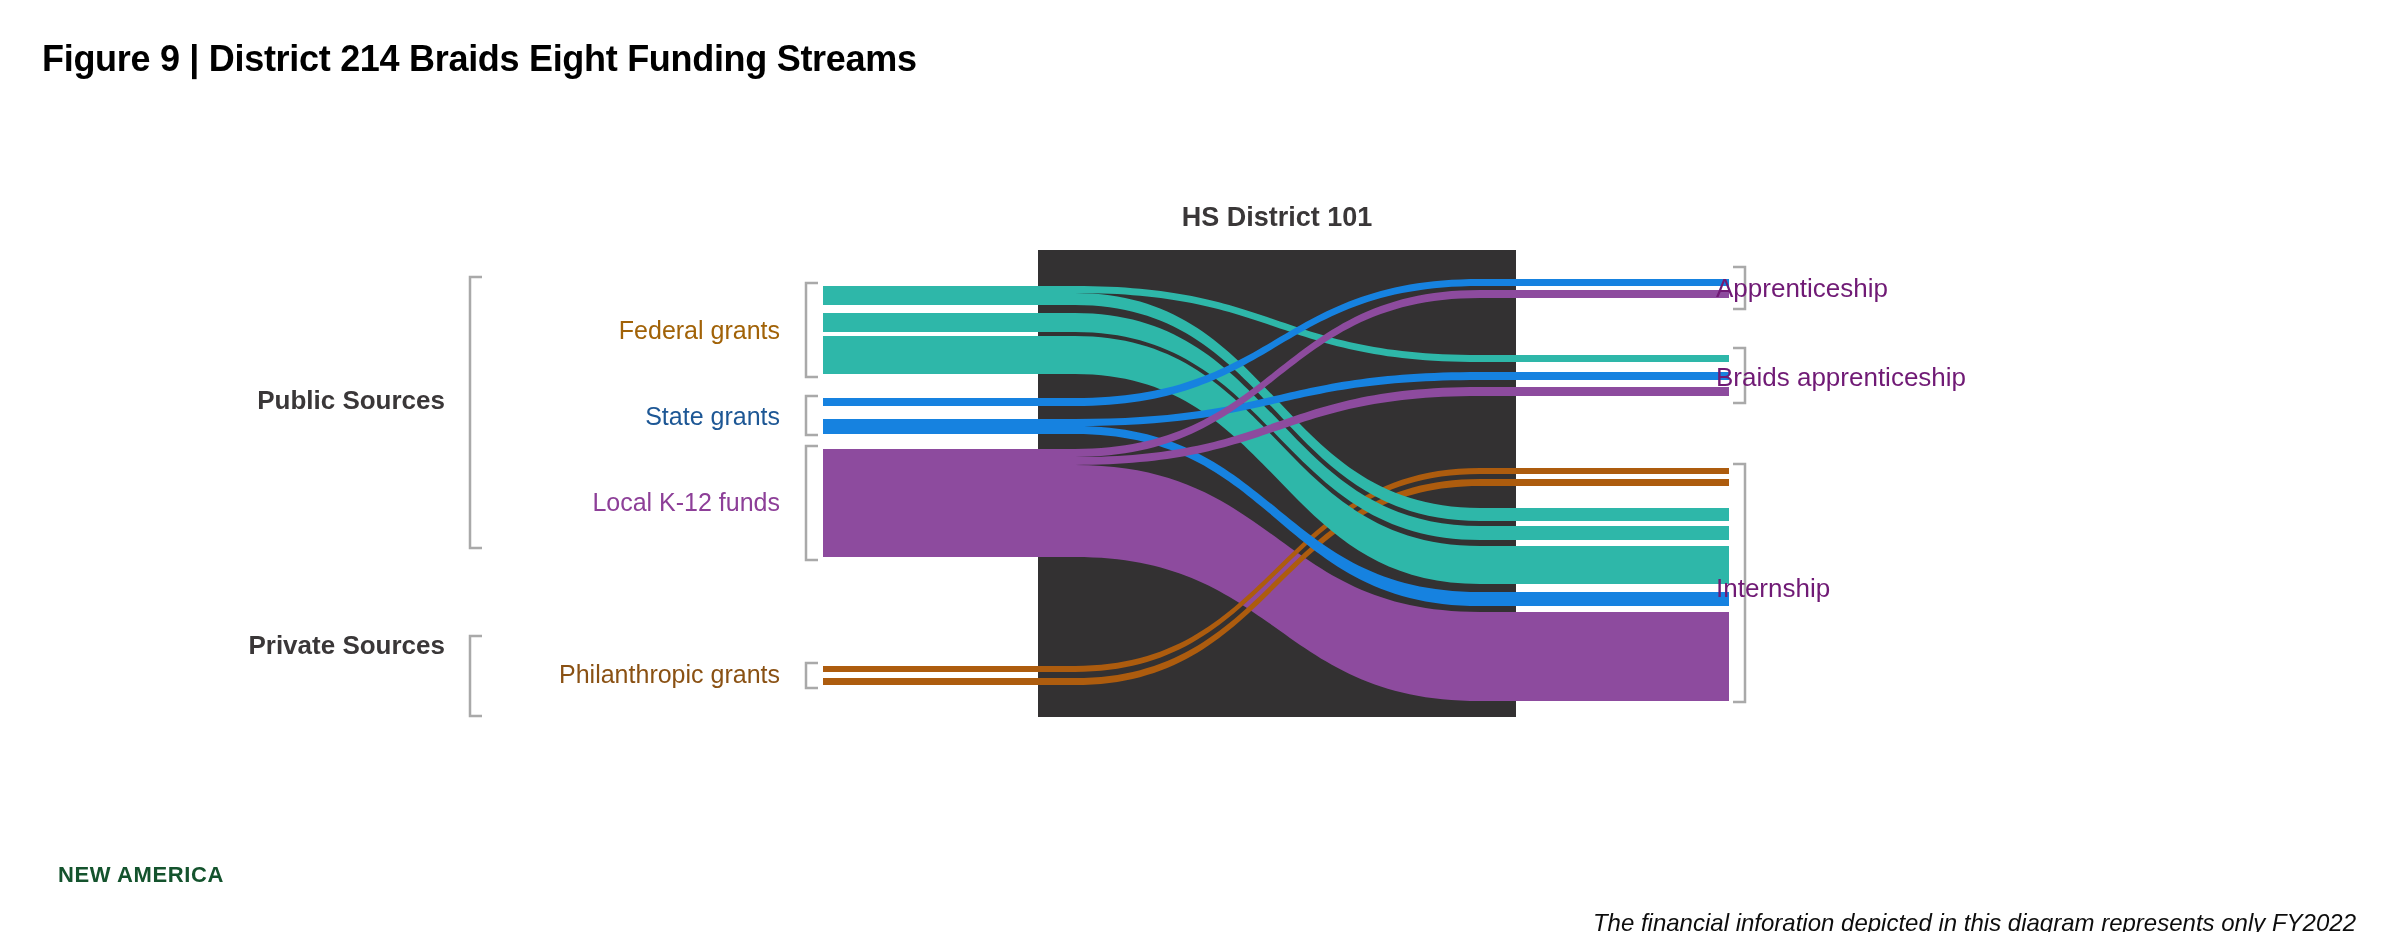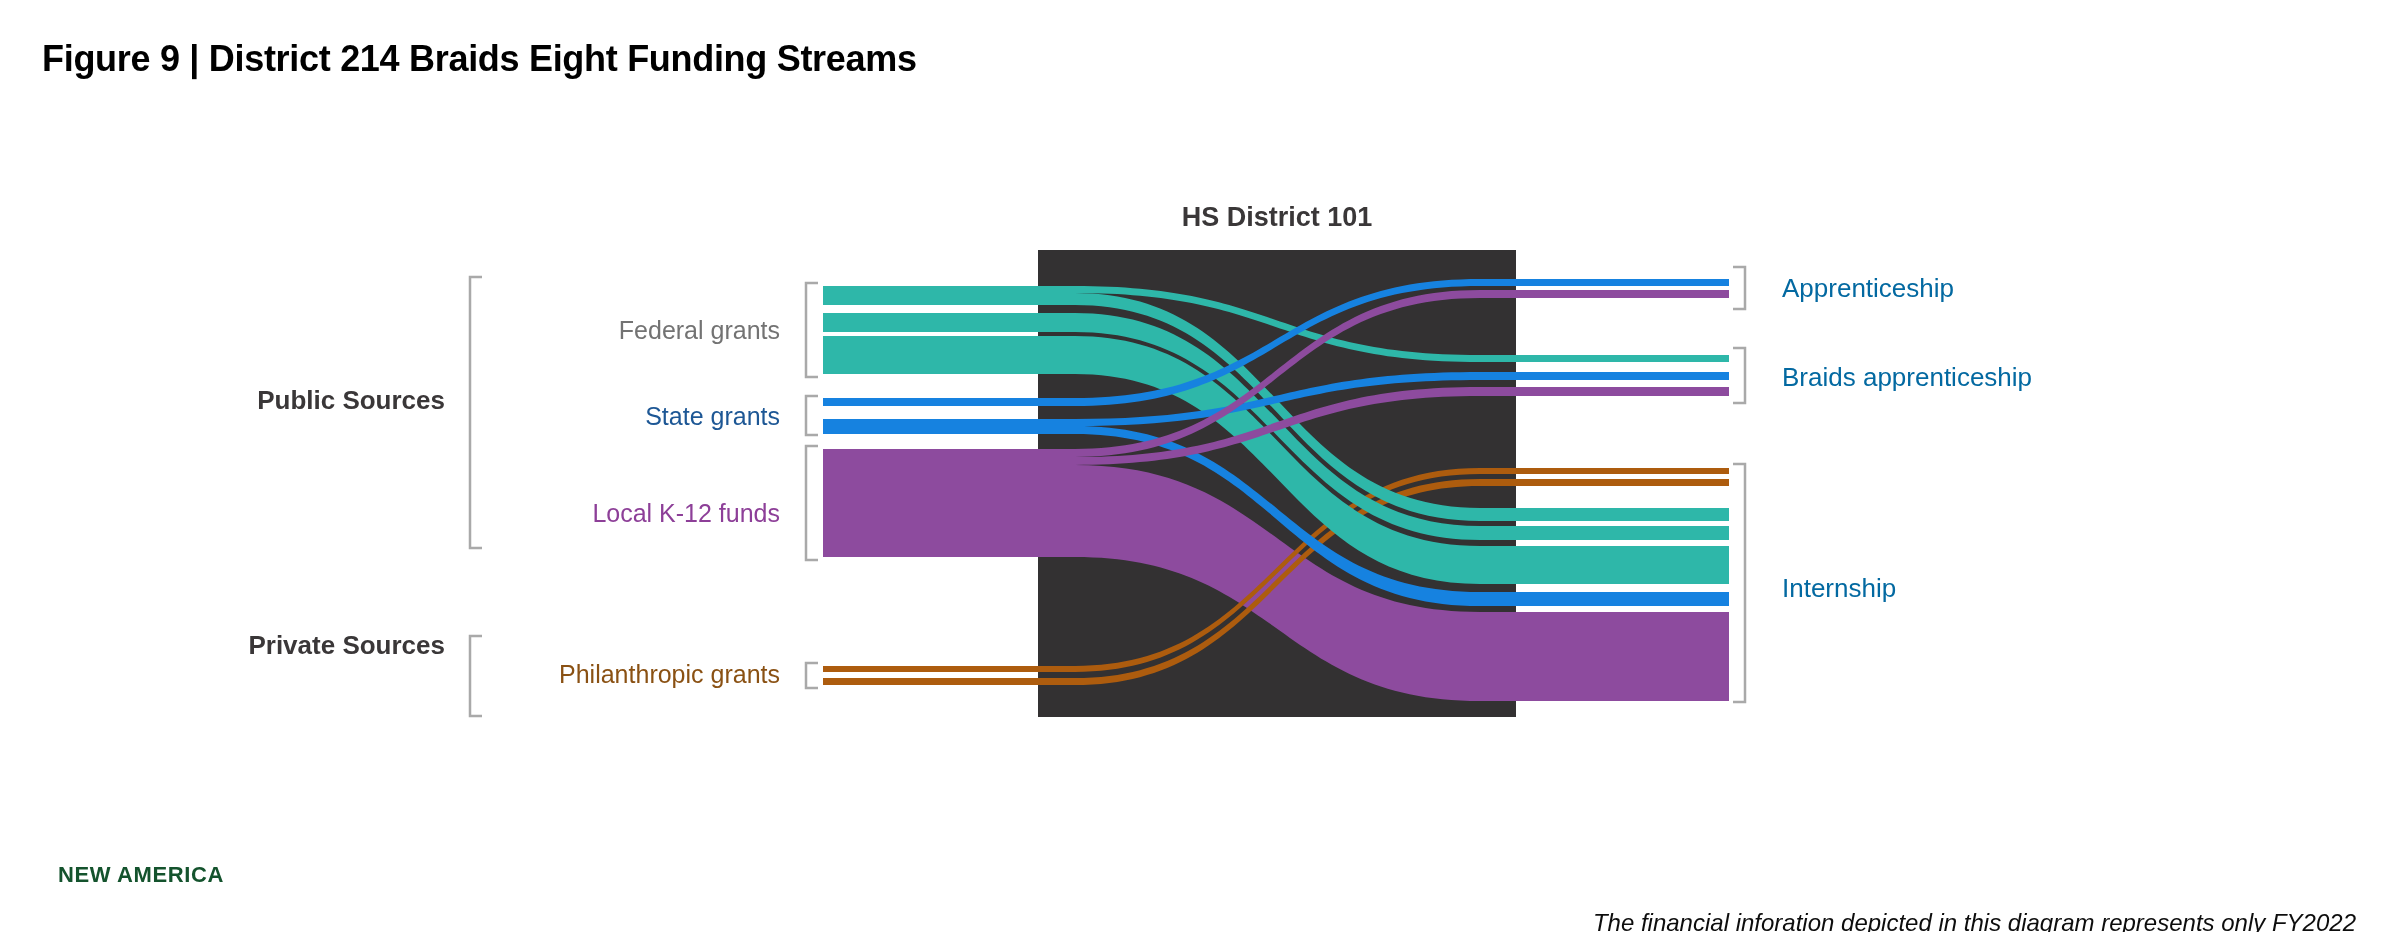--- a/index.html
+++ b/index.html
@@ -27,21 +27,21 @@
   .group-label.private{left:245px;top:629px;}
   .src-label{
     left:420px;width:360px;text-align:right;font-size:25px;line-height:30px;
     white-space:nowrap;
   }
   .src-label.federal{top:315px;}
   .src-label.state{top:401px;}
   .src-label.local{top:487px;}
   .src-label.phil{top:659px;}
   .tgt-label{
-    left:1782px;font-size:26px;line-height:30px;color:#0369a1;white-space:nowrap;
+    left:1716px;font-size:26px;line-height:30px;color:#701a75;white-space:nowrap;
   }
   .tgt-label.appr{top:273px;}
   .tgt-label.youth{top:362px;}
   .tgt-label.intern{top:573px;}
   .brand{
     left:58px;top:862px;font-size:22px;font-weight:bold;color:#14532d;
     letter-spacing:0.6px;white-space:nowrap;
   }
   .footnote{
     right:44px;top:861px;font-size:24px;font-style:italic;font-weight:500;
@@ -76,23 +76,23 @@
     <path d="M 1733 464 L 1745 464 L 1745 702 L 1733 702" fill="none" stroke="#a9a9a9" stroke-width="2.5"></path>
   </svg>
 
 <div class="abs fig-title">Figure 9 | District 214 Braids Eight Funding Streams</div>
 
 <div class="abs hub-label">HS District 101</div>
 
 <div class="abs group-label public">Public Sources</div>
 <div class="abs group-label private">Private Sources</div>
 
-<div class="abs src-label federal" style="color: #737373;">Federal grants</div>
+<div class="abs src-label federal" style="color: #a16207;">Federal grants</div>
 <div class="abs src-label state" style="color: rgb(29, 87, 149);">State grants</div>
-<div class="abs src-label local" style="color: rgb(141, 63, 152); margin-top: 11px;">Local K-12 funds</div>
+<div class="abs src-label local" style="color: rgb(141, 63, 152);">Local K-12 funds</div>
 <div class="abs src-label phil" style="color: rgb(138, 81, 19);">Philanthropic grants</div>
 
 <div class="abs tgt-label appr">Apprenticeship</div>
 <div class="abs tgt-label youth">Braids apprenticeship</div>
 <div class="abs tgt-label intern">Internship</div>
 
 <div class="abs brand">NEW AMERICA</div>
 <div class="abs footnote">The financial inforation depicted in this diagram represents only FY2022</div>
 
 </body></html>

